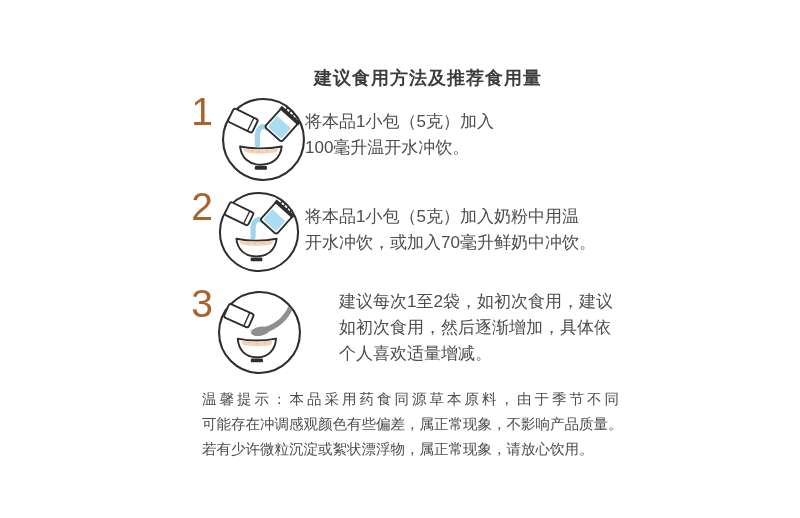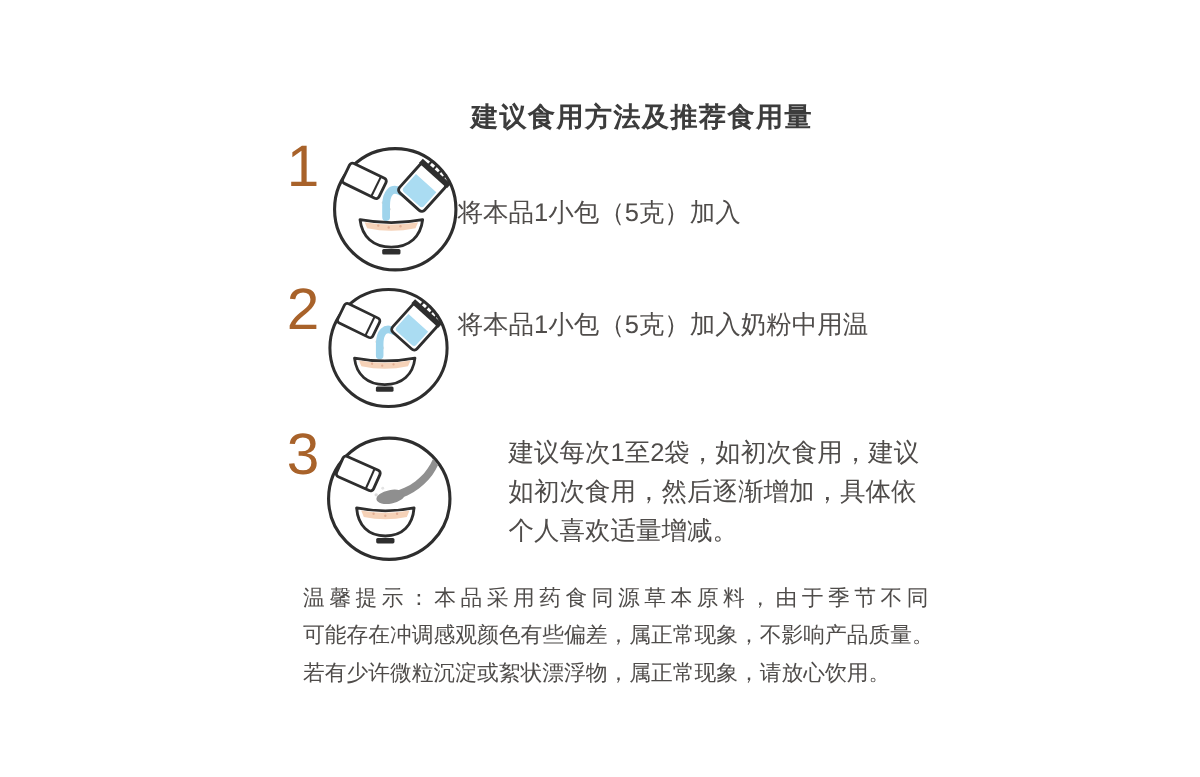--- a/index.html
+++ b/index.html
@@ -43,21 +43,21 @@
   .s3 .step-icon { left: 216px; top: 289px; width: 87px; height: 87px; }
   .step-icon svg { width: 100%; height: 100%; display: block; }
   .step-text {
     position: absolute;
     left: 305px;
     font-size: 17px;
     line-height: 26px;
     color: #4f4c4a;
     white-space: nowrap;
   }
-  .s1 .step-text { top: 109px; margin-top: 20px; }
+  .s1 .step-text { top: 109px; }
   .s2 .step-text { top: 204px; }
   .s3 .step-text { top: 289px; margin-left: 34px; }
   .tip {
     position: absolute;
     left: 202px;
     top: 387px;
     font-size: 14.5px;
     line-height: 25px;
     color: #4f4c4a;
     white-space: nowrap;
@@ -122,32 +122,34 @@
 
   <section class="step s1">
     <div class="step-num">1</div>
     <div class="step-icon">
       <svg viewBox="0 0 100 100">
           <use href="#icon-pour"></use>
         </svg>
     </div>
     <div class="step-text">
       <div>将本品1小包（5克）加入</div>
+      <div>100毫升温开水冲饮。</div>
     </div>
   </section>
 
   <section class="step s2">
     <div class="step-num">2</div>
     <div class="step-icon">
       <svg viewBox="0 0 100 100">
           <use href="#icon-pour"></use>
         </svg>
     </div>
     <div class="step-text">
       <div>将本品1小包（5克）加入奶粉中用温</div>
+      <div>开水冲饮，或加入70毫升鲜奶中冲饮。</div>
     </div>
   </section>
 
   <section class="step s3">
     <div class="step-num">3</div>
     <div class="step-icon">
       <svg viewBox="0 0 100 100">
           <use href="#icon-spoon"></use>
         </svg>
     </div>

